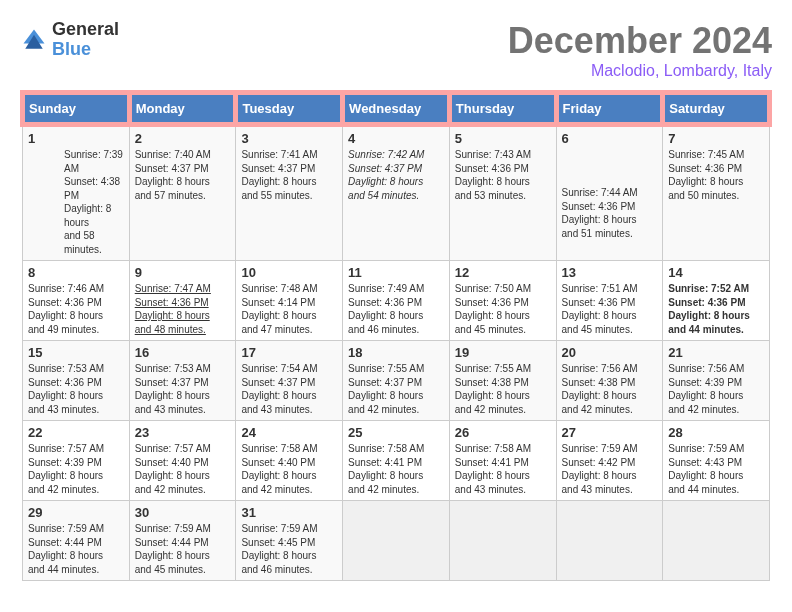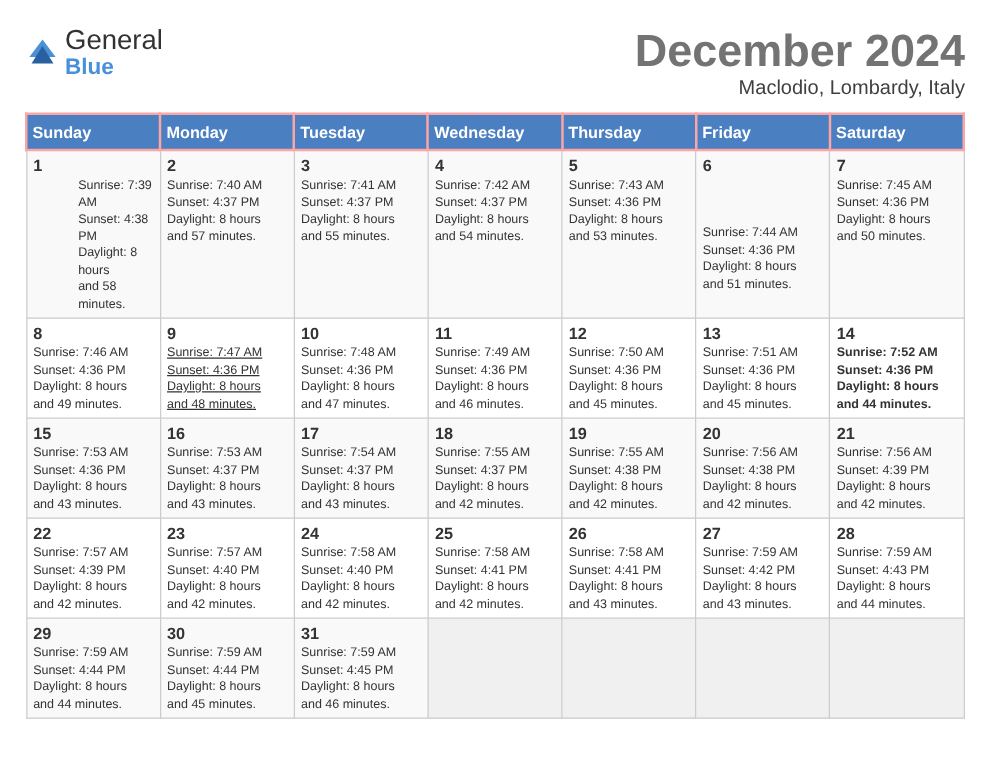--- a/index.html
+++ b/index.html
@@ -20,22 +20,22 @@
       display: flex;
       align-items: center;
       gap: 4px;
     }
     .logo-text {
       display: flex;
       flex-direction: column;
       line-height: 1.1;
     }
     .logo-general {
-      font-size: 22px;
-      font-weight: normal;
+      font-size: 18px;
+      font-weight: bold;
       color: #333;
     }
     .logo-blue {
       font-size: 18px;
       font-weight: bold;
       color: #4a90d9;
     }
     .logo-icon {
       width: 28px;
       height: 28px;
@@ -43,35 +43,35 @@
     .title-area {
       text-align: right;
     }
     .month-title {
       font-size: 36px;
       font-weight: bold;
       color: #737373;
     }
     .location-title {
       font-size: 16px;
-      color: #404040;
+      color: #8b5cf6;
     }
     table {
       width: 100%;
       border-collapse: collapse;
       table-layout: fixed;
     }
     thead tr th {
       background-color: #4a7fc1;
       color: #fff;
       font-size: 13px;
       font-weight: bold;
       padding: 6px 4px;
       text-align: left;
-      border: 2px solid #fca5a5;
+      border: 5px solid #fca5a5;
     }
     tbody tr td {
       border: 1px solid #ccc;
       vertical-align: top;
       padding: 4px 5px;
       font-size: 10px;
       color: #333;
       height: 80px;
       background: #fff;
     }
@@ -143,21 +143,21 @@
         </td>
         <td>
           <span class="day-number">3</span>
           <div class="cell-text" style="white-space: pre-line;">Sunrise: 7:41 AM
 Sunset: 4:37 PM
 Daylight: 8 hours
 and 55 minutes.</div>
         </td>
         <td>
           <span class="day-number">4</span>
-          <div class="cell-text" style="white-space: pre-line;">Sunrise: 7:42 AM
+          <div class="cell-text" style="white-space: pre-line; font-style: italic;">Sunrise: 7:42 AM
 Sunset: 4:37 PM
 Daylight: 8 hours
 and 54 minutes.</div>
         </td>
         <td>
           <span class="day-number">5</span>
           <div class="cell-text" style="white-space: pre-line;">Sunrise: 7:43 AM
 Sunset: 4:36 PM
 Daylight: 8 hours
 and 53 minutes.</div>
@@ -188,21 +188,21 @@
         <td>
           <span class="day-number">9</span>
           <div class="cell-text" style="white-space: pre-line; text-decoration: underline;">Sunrise: 7:47 AM
 Sunset: 4:36 PM
 Daylight: 8 hours
 and 48 minutes.</div>
         </td>
         <td>
           <span class="day-number">10</span>
           <div class="cell-text" style="white-space: pre-line;">Sunrise: 7:48 AM
-Sunset: 4:36 PM
+Sunset: 4:14 PM
 Daylight: 8 hours
 and 47 minutes.</div>
         </td>
         <td>
           <span class="day-number">11</span>
           <div class="cell-text" style="white-space: pre-line;">Sunrise: 7:49 AM
 Sunset: 4:36 PM
 Daylight: 8 hours
 and 46 minutes.</div>
         </td>

